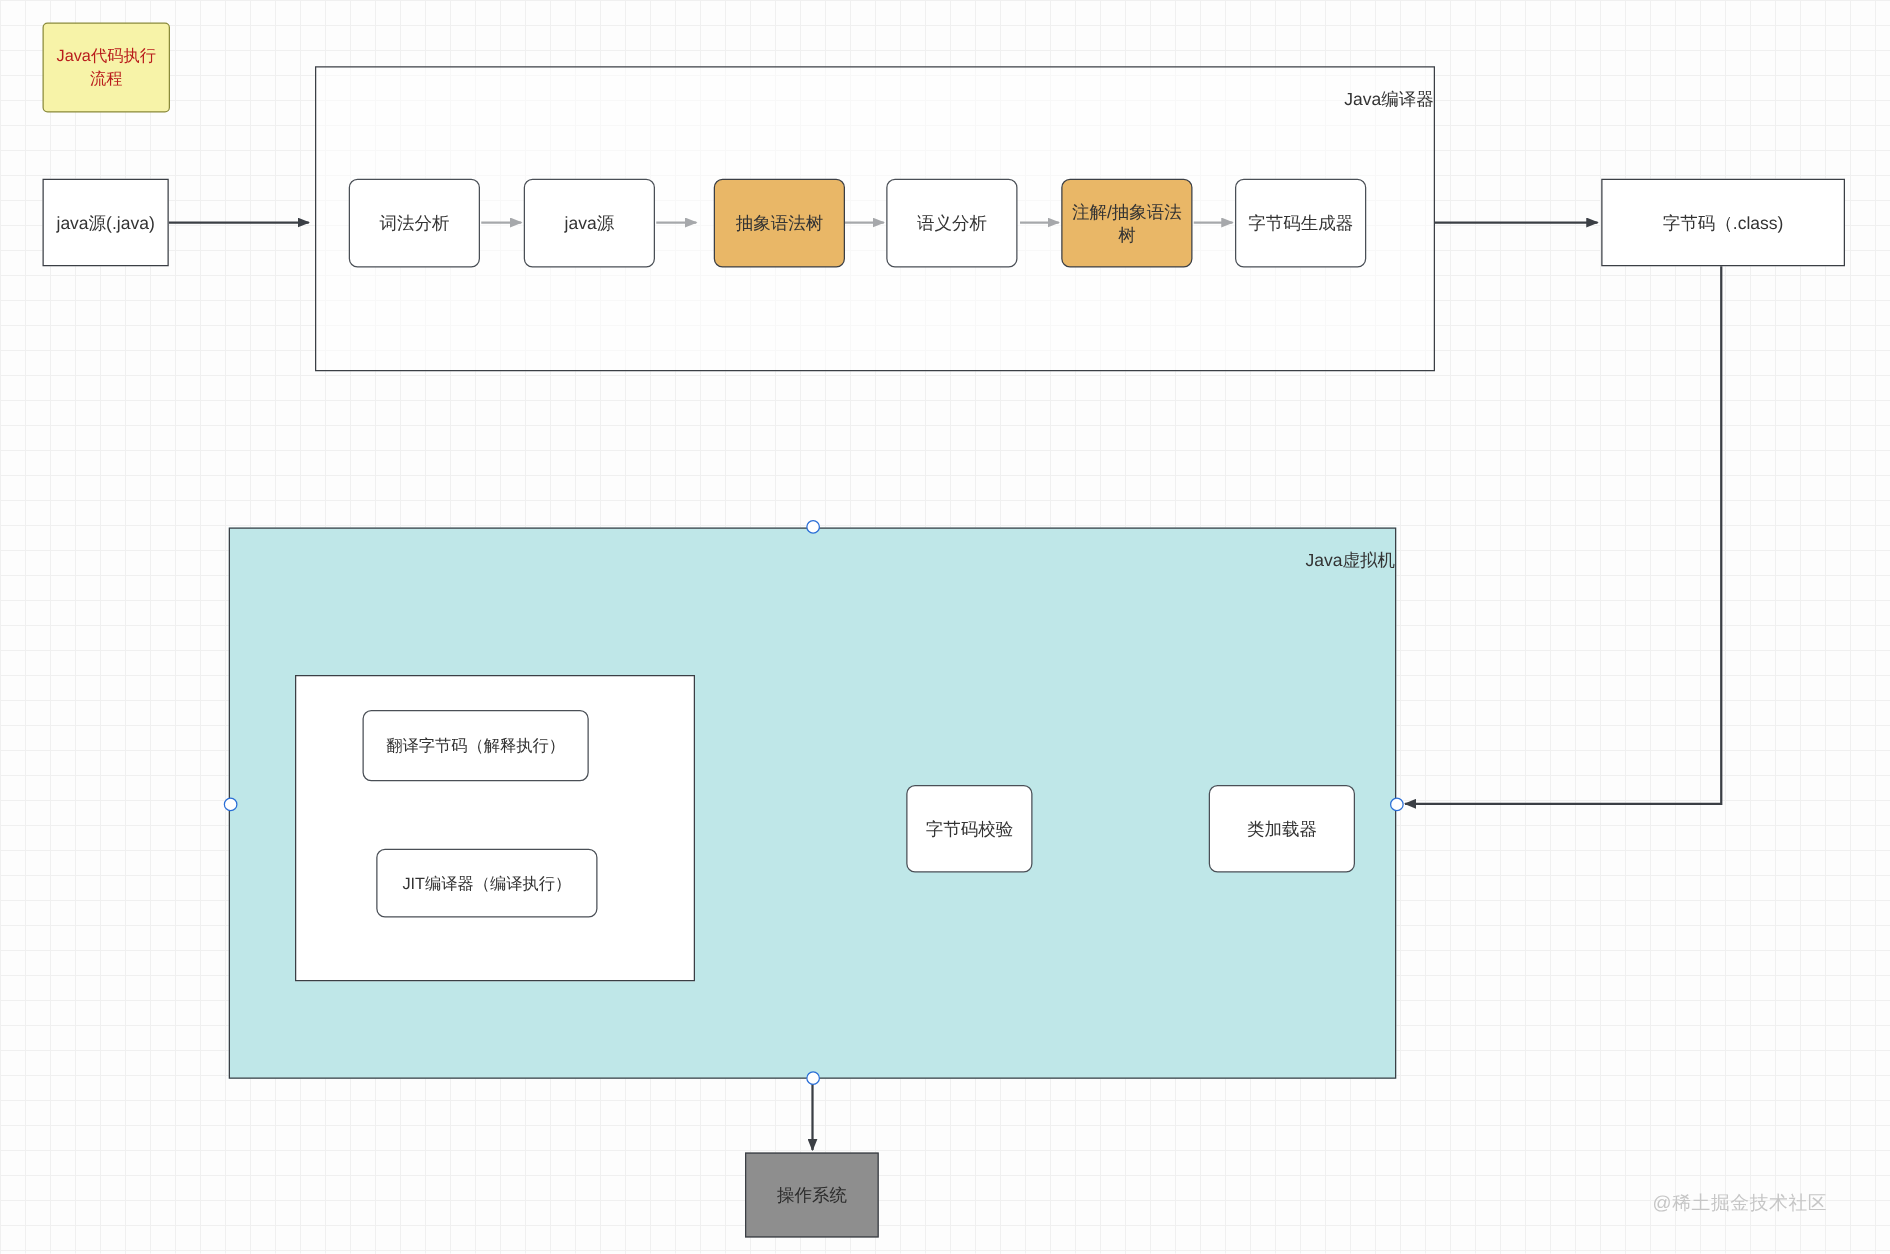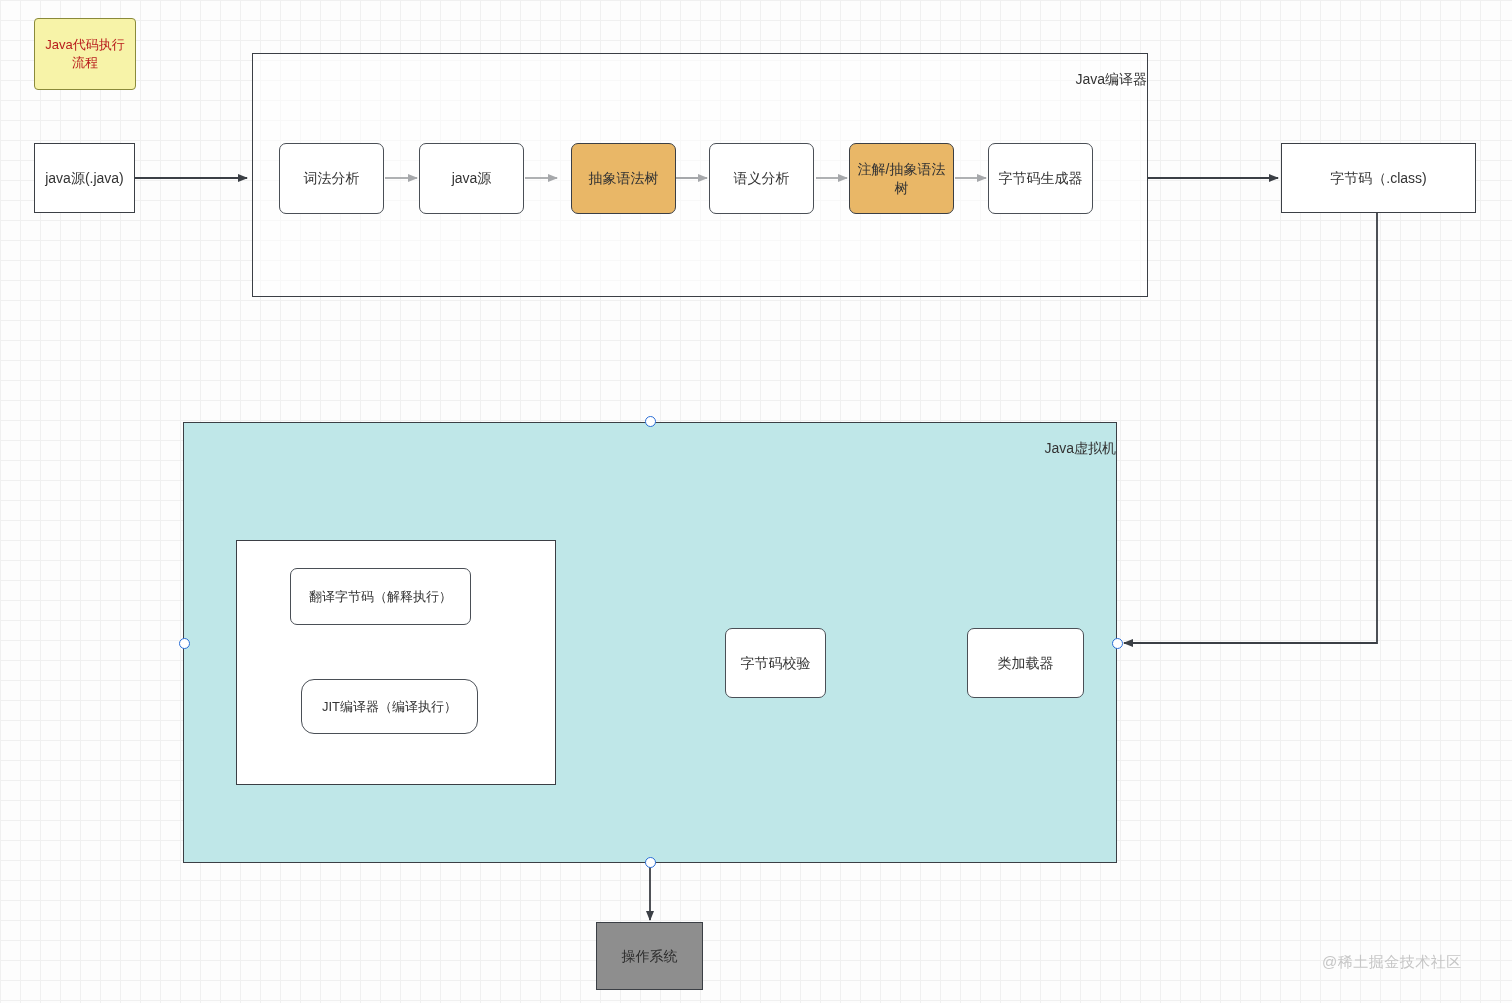--- a/index.html
+++ b/index.html
@@ -203,21 +203,21 @@
   <div class="node container-cyan" style="left:183px; top:422px; width:934px; height:441px;">
     <span class="container-title">Java虚拟机</span>
   </div>
 
   <div class="node container-inner" style="left:236px; top:540px; width:320px; height:245px;"></div>
 
   <div class="node rect-round" style="left:290px; top:568px; width:181px; height:57px; font-size:13px;">
     <span>翻译字节码（解释执行）</span>
   </div>
 
-  <div class="node rect-round" style="left:301px; top:679px; width:177px; height:55px; font-size:13px;border-radius:13px;">
+  <div class="node rect-round" style="left:301px; top:679px; width:177px; height:55px; font-size:13px;">
     <span>JIT编译器（编译执行）</span>
   </div>
 
   <div class="node rect-round" style="left:725px; top:628px; width:101px; height:70px;">
     <span>字节码校验</span>
   </div>
 
   <div class="node rect-round" style="left:931px; top:628px; width:117px; height:70px;margin-left:36px;">
     <span>类加载器</span>
   </div>

